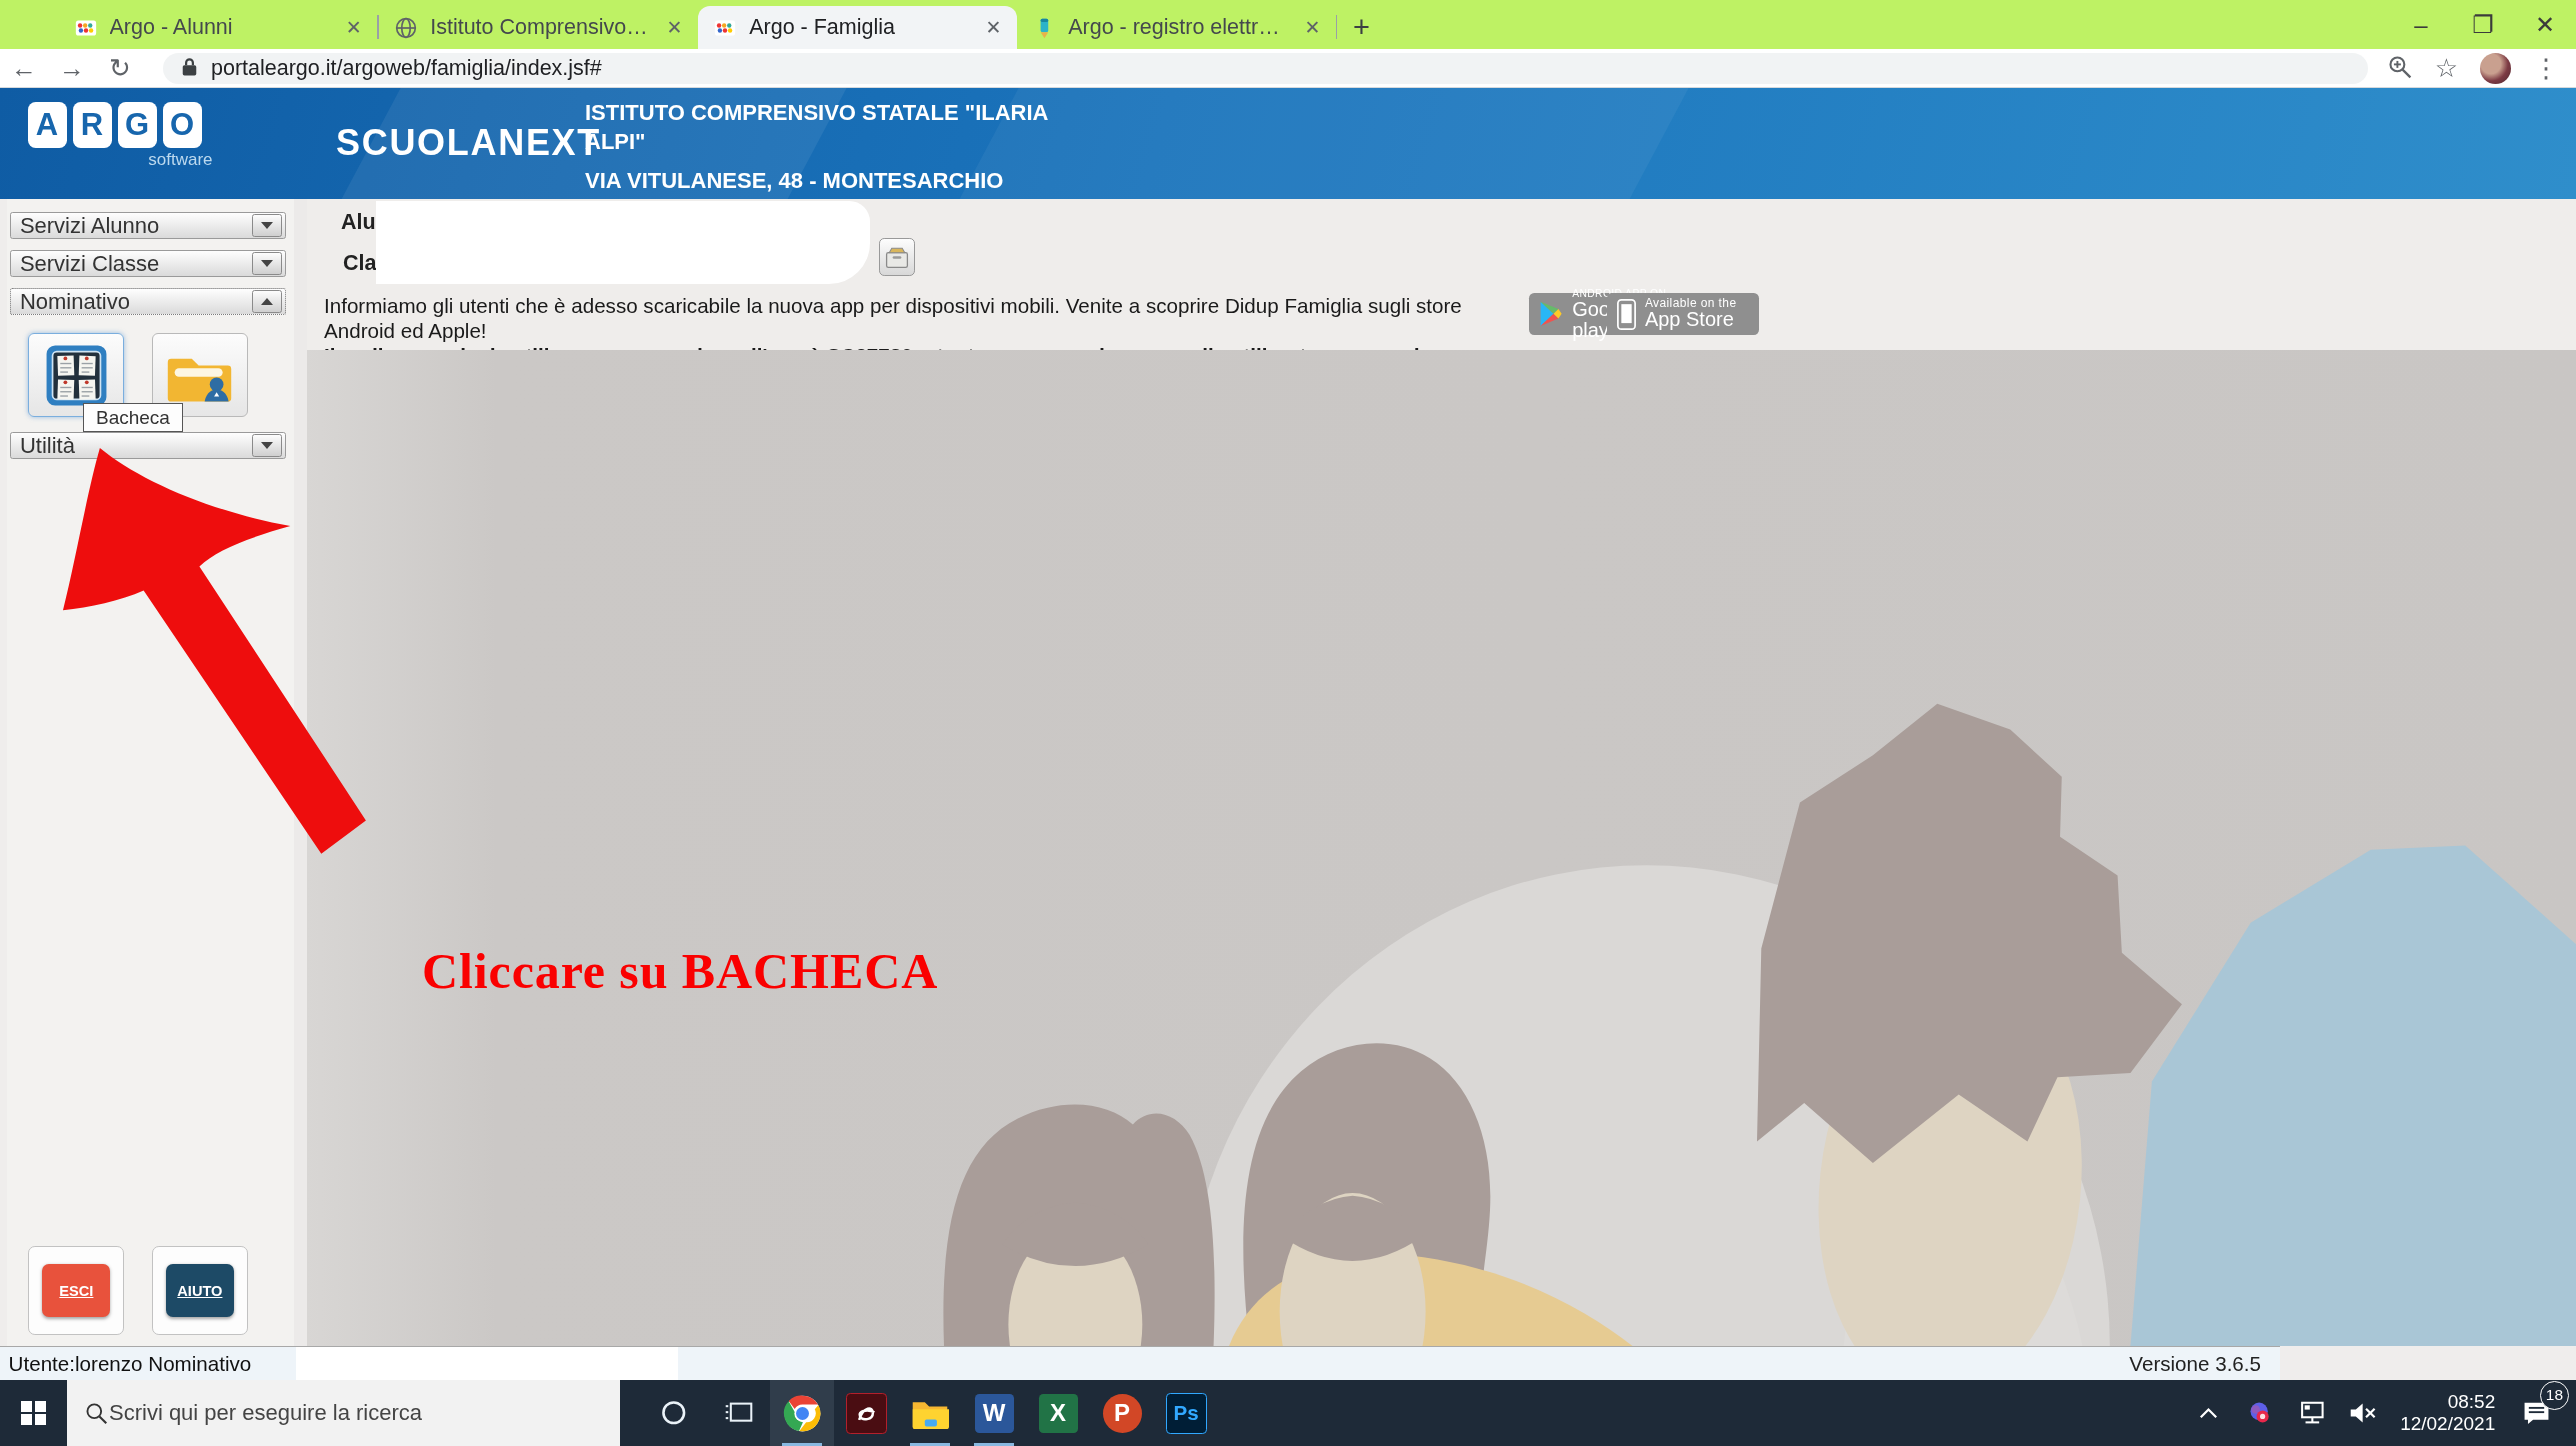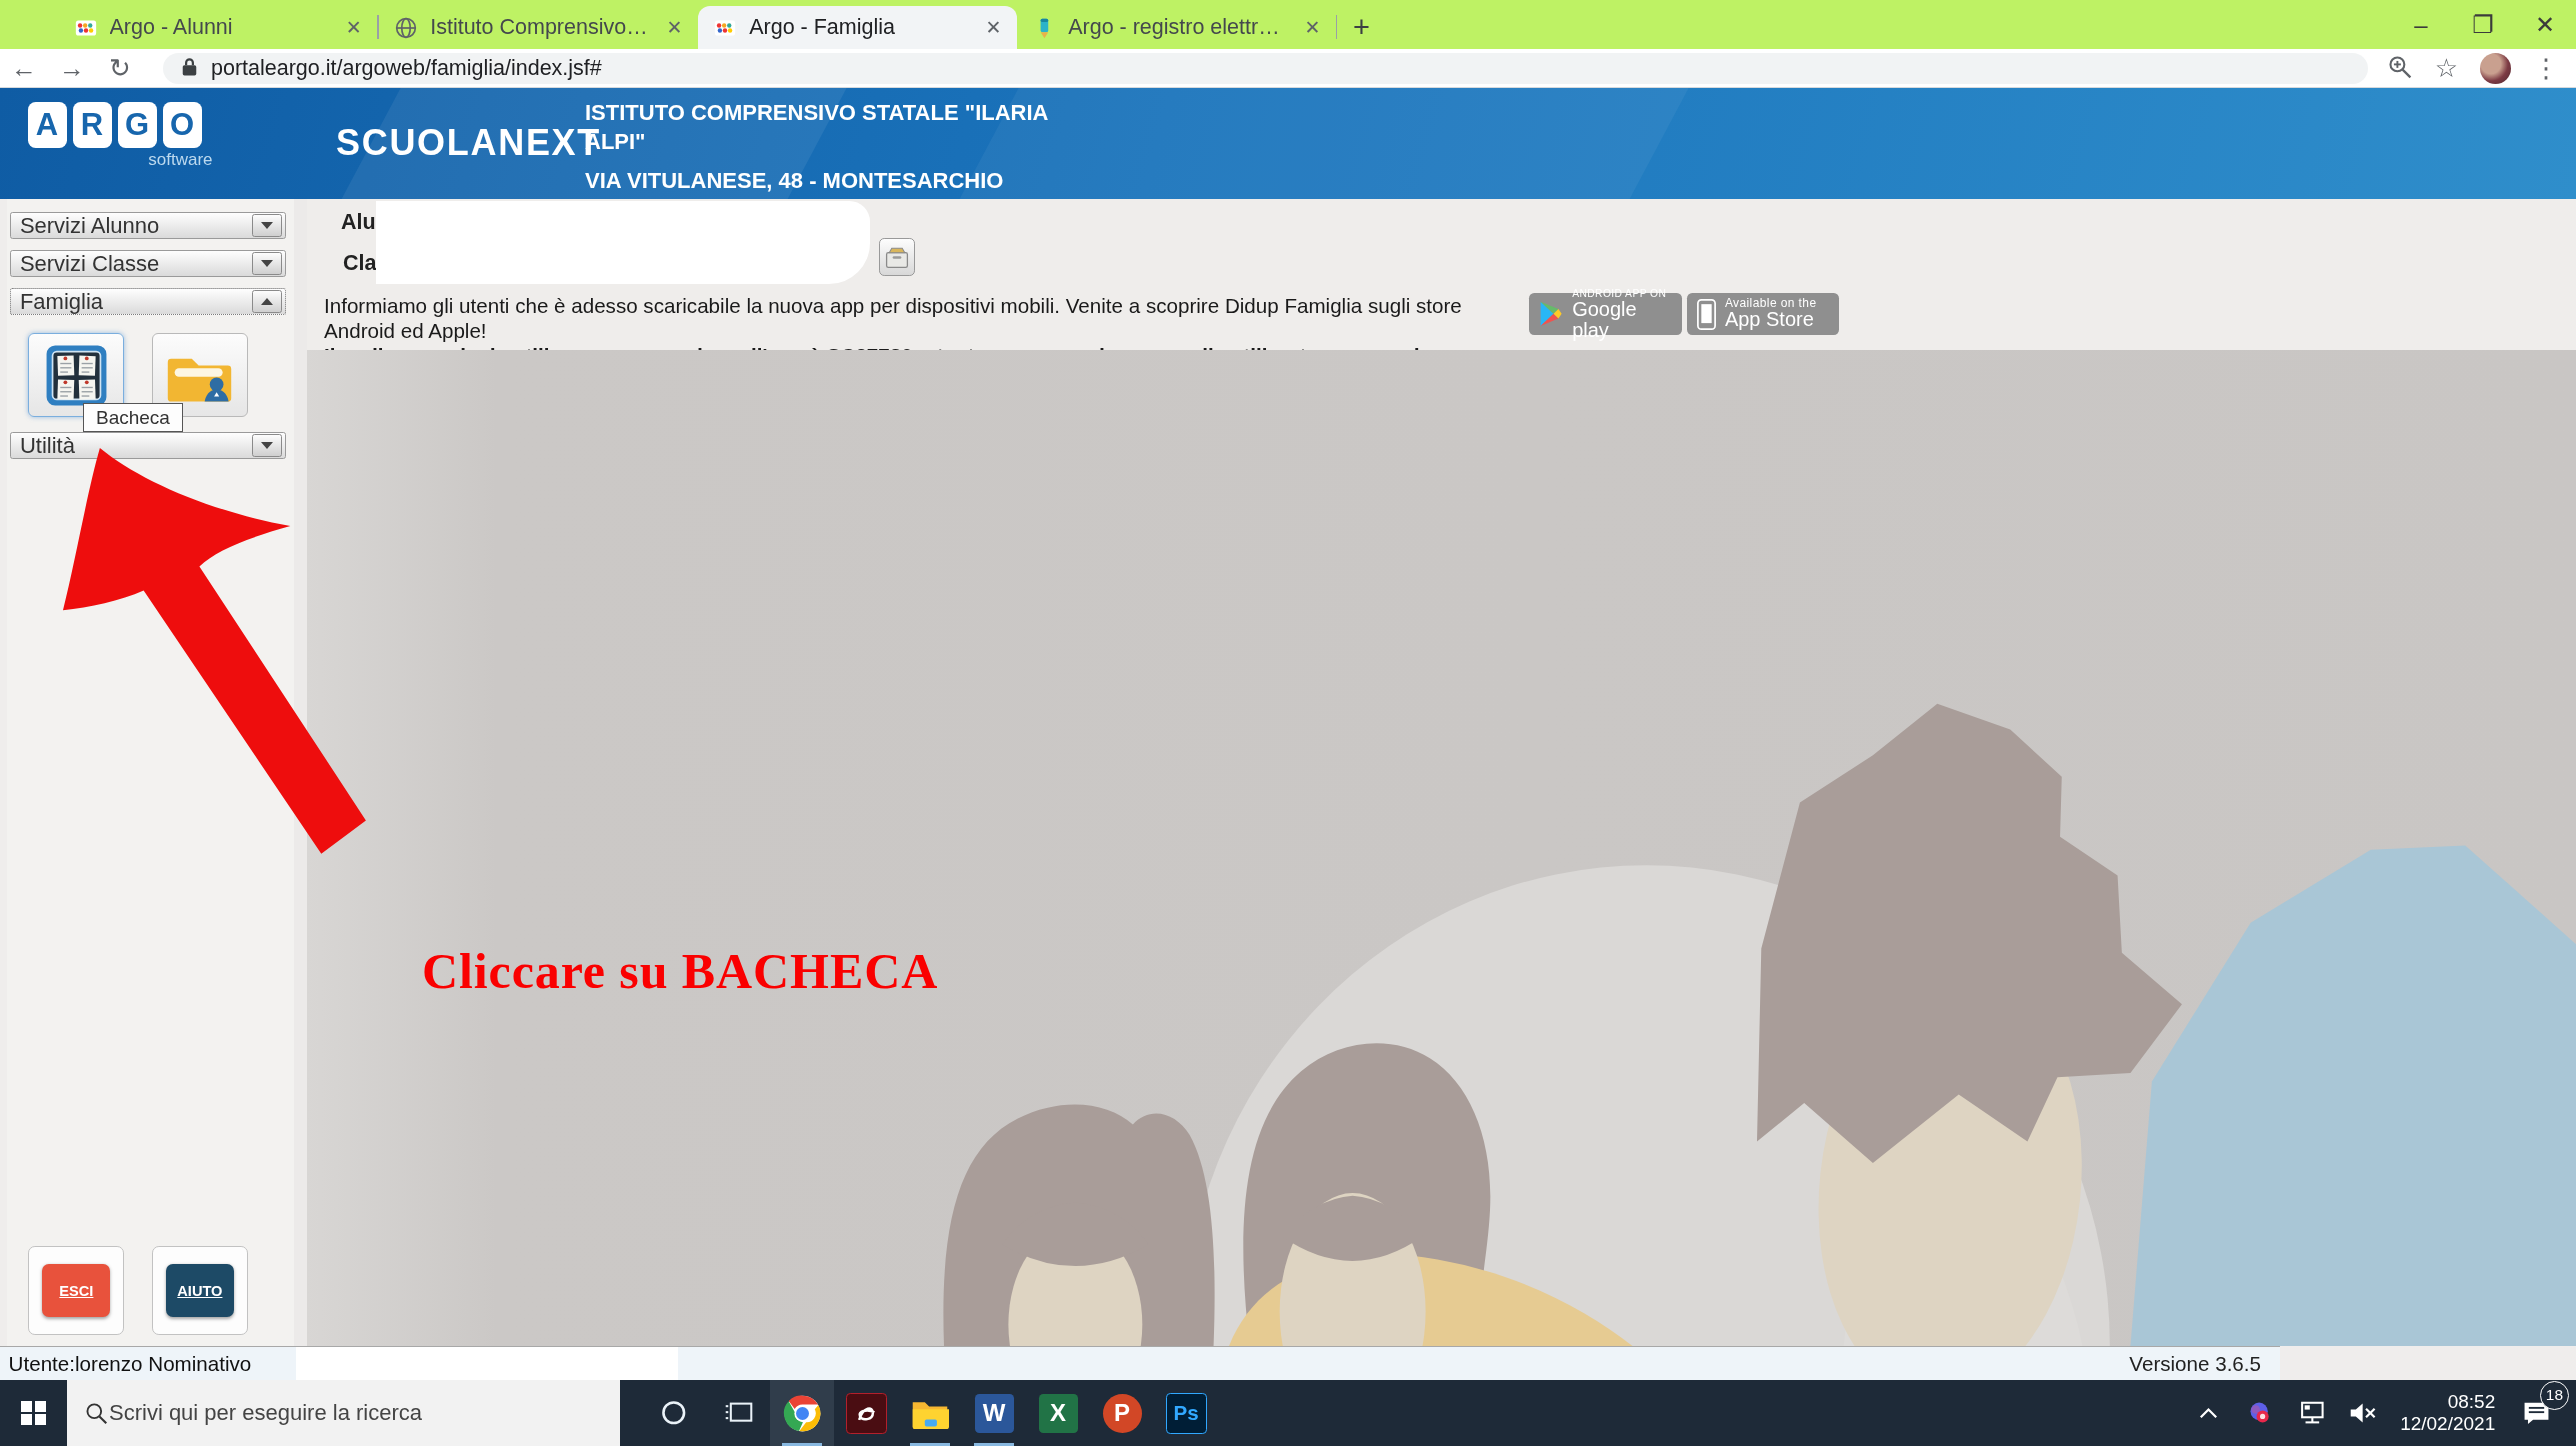--- a/index.html
+++ b/index.html
@@ -253,21 +253,21 @@
             <span class="tri-dn"></span>
           </span>
       </div>
       <div class="sbar" style="top:51px">
         <span>Servizi Classe</span>
         <span class="sq-btn">
             <span class="tri-dn"></span>
           </span>
       </div>
       <div class="sbar dotted" style="top:89px">
-        <span>Famiglia</span>
+        <span>Nominativo</span>
         <span class="sq-btn">
             <span class="tri-up"></span>
           </span>
       </div>
 
       <div class="icon-btn sel" style="left:21.5px;top:134px">
         <svg width="65" height="67" viewBox="0 0 76 78">
           <rect x="3" y="4" width="70" height="70" rx="10" fill="#2f7fc1"></rect>
           <rect x="10" y="11" width="56" height="56" rx="5" fill="#22303c" stroke="#cfe3f2" stroke-width="2"></rect>
           <g>
@@ -343,21 +343,21 @@
             <polygon points="2,1 2,31 18,16" fill="#29b6f6"></polygon>
             <polygon points="2,1 24,10 18,16" fill="#66bb6a"></polygon>
             <polygon points="2,31 24,22 18,16" fill="#ef5350"></polygon>
             <polygon points="18,16 24,10 28,16 24,22" fill="#ffca28"></polygon>
           </svg>
           <span>
             <div class="t-sm">ANDROID APP ON</div>
             <div class="t-lg">Google play</div>
           </span>
         </div>
-        <div class="badge" style="left:1380px;width:152px">
+        <div class="badge" style="left:1300px;width:152px">
           <svg width="19" height="31" viewBox="0 0 22 36">
             <rect x="1" y="1" width="20" height="34" rx="4" fill="none" stroke="#fff" stroke-width="2"></rect>
             <rect x="5" y="6" width="12" height="22" fill="#fff"></rect>
           </svg>
           <span>
             <div class="t-sm" style="font-size:12px">Available on the</div>
             <div class="t-lg">App Store</div>
           </span>
         </div>
       </div>

